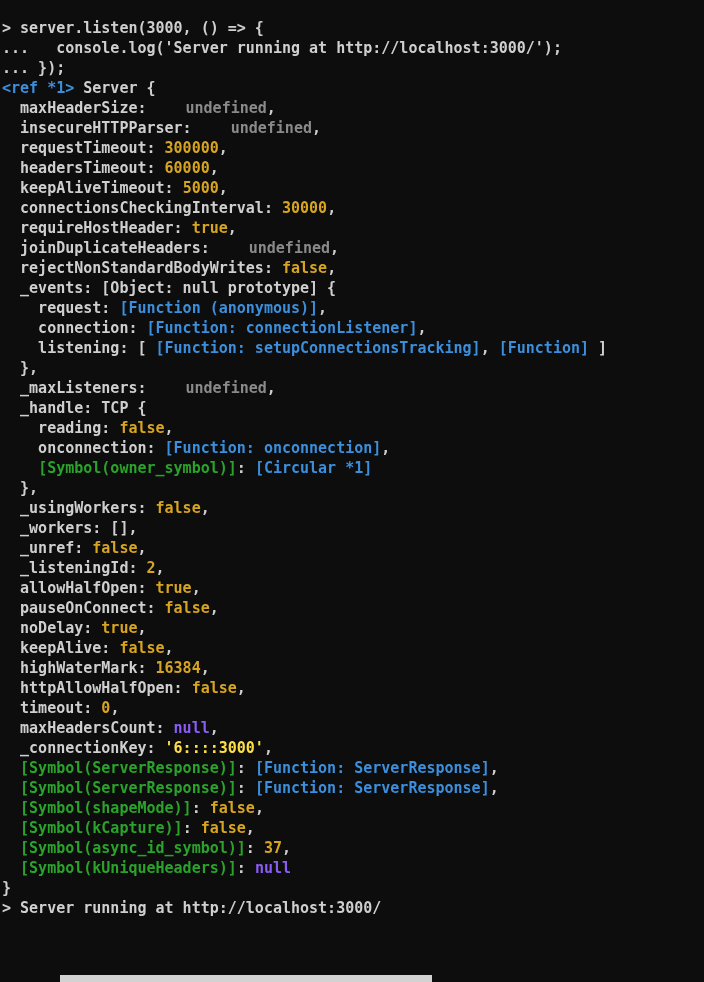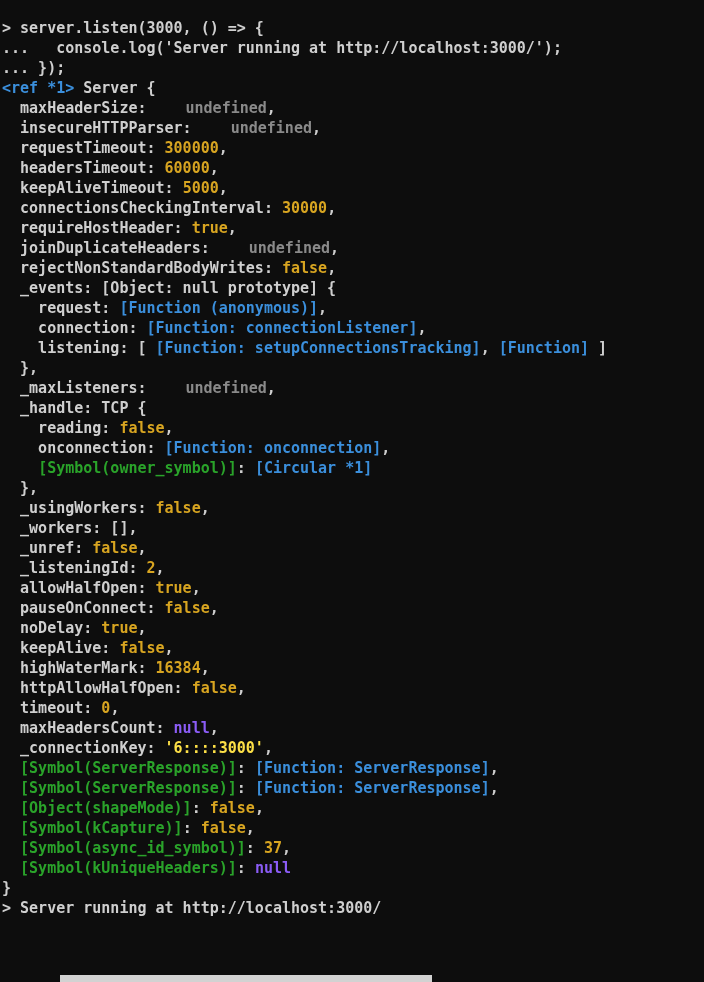--- a/index.html
+++ b/index.html
@@ -100,21 +100,21 @@
       <div class="line"><span class="tok-plain">  pauseOnConnect: </span><span class="tok-bool">false</span><span class="tok-plain">,</span></div>
       <div class="line"><span class="tok-plain">  noDelay: </span><span class="tok-bool">true</span><span class="tok-plain">,</span></div>
       <div class="line"><span class="tok-plain">  keepAlive: </span><span class="tok-bool">false</span><span class="tok-plain">,</span></div>
       <div class="line"><span class="tok-plain">  highWaterMark: </span><span class="tok-num">16384</span><span class="tok-plain">,</span></div>
       <div class="line"><span class="tok-plain">  httpAllowHalfOpen: </span><span class="tok-bool">false</span><span class="tok-plain">,</span></div>
       <div class="line"><span class="tok-plain">  timeout: </span><span class="tok-num">0</span><span class="tok-plain">,</span></div>
       <div class="line"><span class="tok-plain">  maxHeadersCount: </span><span class="tok-null">null</span><span class="tok-plain">,</span></div>
       <div class="line"><span class="tok-plain">  _connectionKey: </span><span class="tok-str">'6::::3000'</span><span class="tok-plain">,</span></div>
       <div class="line"><span class="tok-plain">  </span><span class="tok-sym">[Symbol(ServerResponse)]</span><span class="tok-plain">: </span><span class="tok-fn">[Function: ServerResponse]</span><span class="tok-plain">,</span></div>
       <div class="line"><span class="tok-plain">  </span><span class="tok-sym">[Symbol(ServerResponse)]</span><span class="tok-plain">: </span><span class="tok-fn">[Function: ServerResponse]</span><span class="tok-plain">,</span></div>
-      <div class="line"><span class="tok-plain">  </span><span class="tok-sym">[Object(shapeMode)]</span><span class="tok-plain">: </span><span class="tok-bool">false</span><span class="tok-plain">,</span></div>
+      <div class="line"><span class="tok-plain">  </span><span class="tok-sym">[Symbol(shapeMode)]</span><span class="tok-plain">: </span><span class="tok-bool">false</span><span class="tok-plain">,</span></div>
       <div class="line"><span class="tok-plain">  </span><span class="tok-sym">[Symbol(kCapture)]</span><span class="tok-plain">: </span><span class="tok-bool">false</span><span class="tok-plain">,</span></div>
       <div class="line"><span class="tok-plain">  </span><span class="tok-sym">[Symbol(async_id_symbol)]</span><span class="tok-plain">: </span><span class="tok-num">37</span><span class="tok-plain">,</span></div>
       <div class="line"><span class="tok-plain">  </span><span class="tok-sym">[Symbol(kUniqueHeaders)]</span><span class="tok-plain">: </span><span class="tok-null">null</span></div>
       <div class="line"><span class="tok-plain">}</span></div>
       <div class="line"><span class="tok-plain">&gt; Server running at http://localhost:3000/</span></div>
     </div>
   <div id="scrollbar-track">
     <div id="scrollbar-thumb" style="left: 60px; width: 372px;"></div>
   </div>
 </div>

